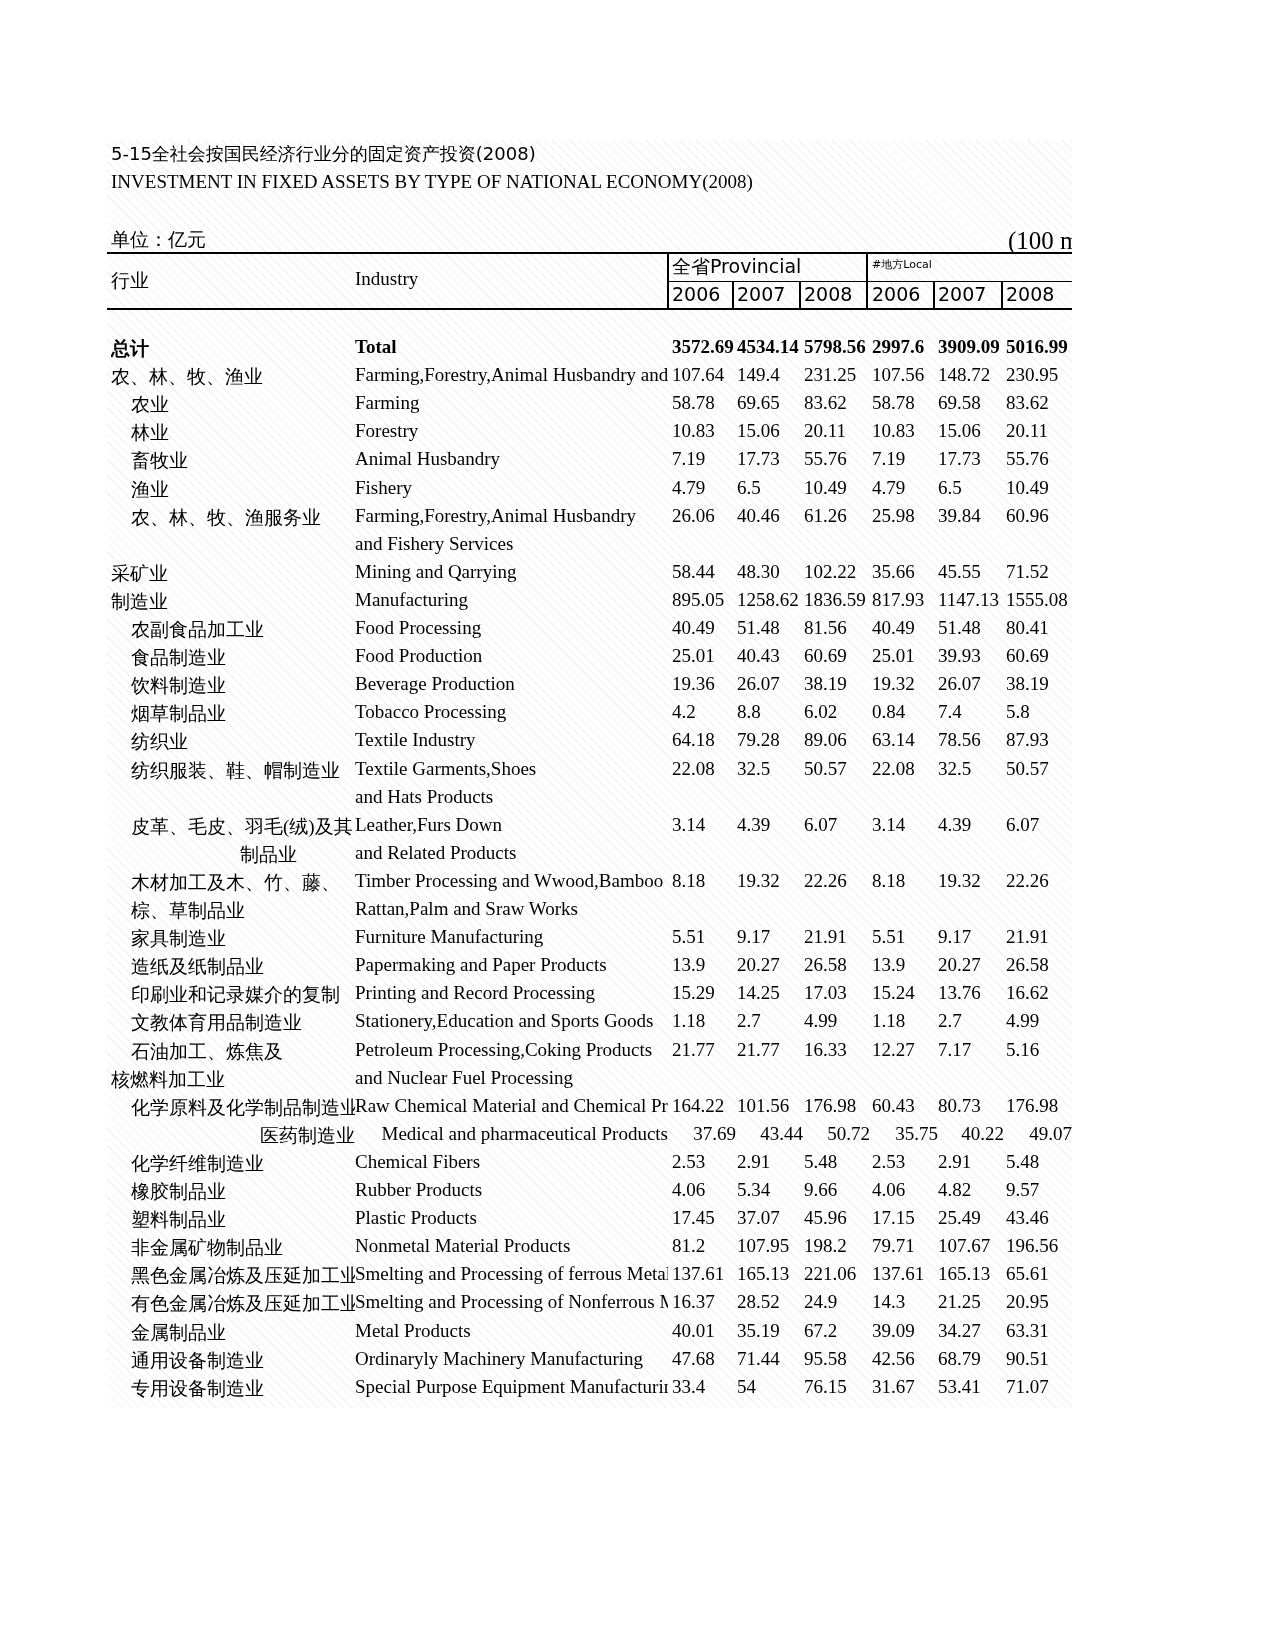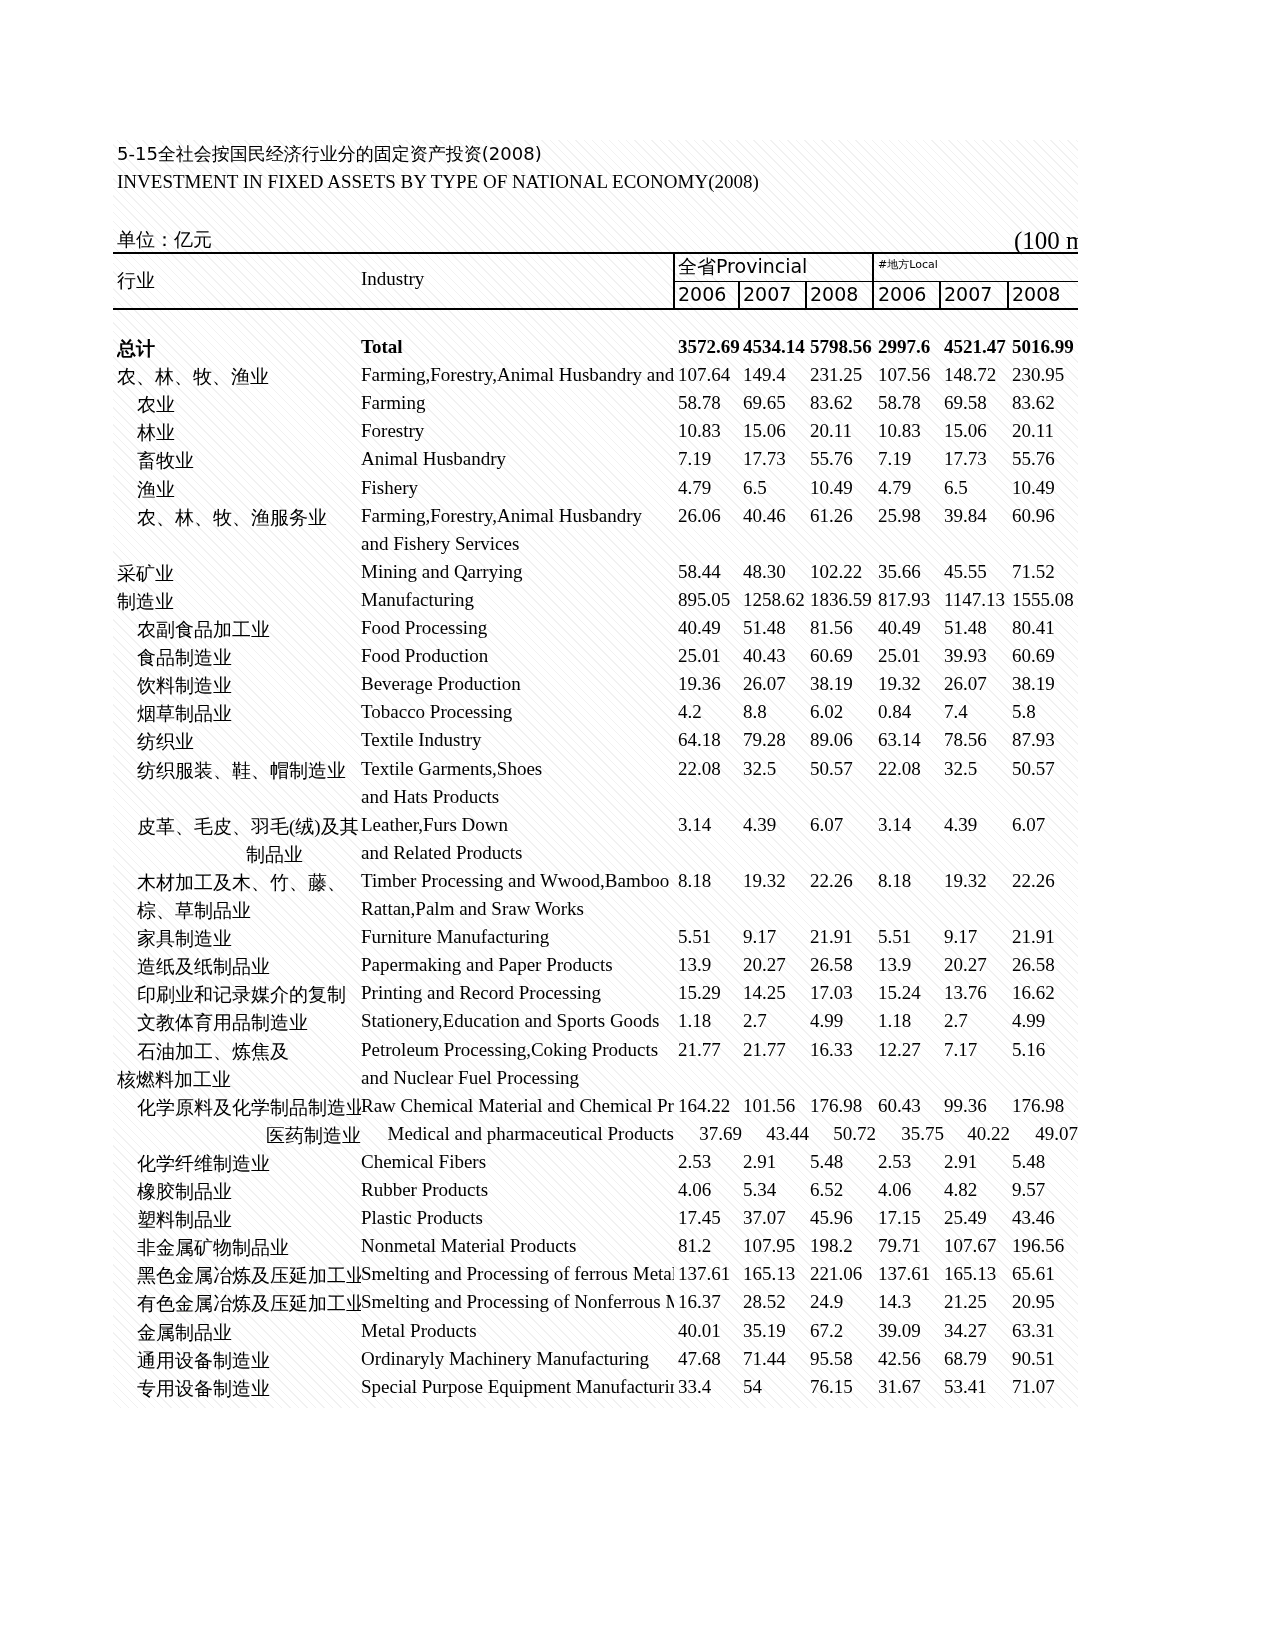--- a/index.html
+++ b/index.html
@@ -1,18 +1,18 @@
 <!DOCTYPE html>
 <html><head>
 <meta charset="utf-8">
 <style>
   html, body { margin: 0; padding: 0; background: #ffffff; }
   body { width: 1275px; height: 1650px; position: relative; overflow: hidden; }
   .sheet {
-    position: absolute; left: 113px; top: 140px; width: 965px; height: 1268px;
+    position: absolute; left: 107px; top: 140px; width: 965px; height: 1268px;
     background-color: #ffffff;
     background-image: repeating-linear-gradient(45deg, rgba(0,0,0,0) 0px, rgba(0,0,0,0) 5px, rgba(150,150,150,0.13) 5px, rgba(150,150,150,0.13) 6px);
     overflow: hidden;
   }
   .title-cn { position: absolute; left: 4px; top: 2px; font-family: "DejaVu Sans", sans-serif; font-size: 18px; color: #000; white-space: nowrap; }
   .title-en { position: absolute; left: 4px; top: 31px; font-family: "Liberation Serif", serif; font-size: 19px; color: #000; white-space: nowrap; }
   .unit-cn { position: absolute; left: 4px; top: 87px; font-family: "Liberation Serif", serif; font-size: 19px; color: #000; white-space: nowrap; }
   .unit-en { position: absolute; left: 901px; top: 87px; font-family: "Liberation Serif", serif; font-size: 25px; color: #000; white-space: nowrap; }
   .hline { position: absolute; left: 0; width: 965px; background: #000; }
   .vline { position: absolute; width: 2px; background: #000; }
@@ -65,21 +65,21 @@
   <div class="yr" style="left:899px;">2008</div>
 
   <div id="rows">
       <div class="row bold" style="top: 196px;">
         <div class="cn">总计</div>
         <div class="en">Total</div>
         <div class="v c0">3572.69</div>
         <div class="v c1">4534.14</div>
         <div class="v c2">5798.56</div>
         <div class="v c3">2997.6</div>
-        <div class="v c4">4521.47</div>
+        <div class="v c4">3909.09</div>
         <div class="v c5">5016.99</div>
       </div>
       <div class="row" style="top: 224.1px;">
         <div class="cn">农、林、牧、渔业</div>
         <div class="en">Farming,Forestry,Animal Husbandry and Fishery</div>
         <div class="v c0">107.64</div>
         <div class="v c1">149.4</div>
         <div class="v c2">231.25</div>
         <div class="v c3">107.56</div>
         <div class="v c4">148.72</div>
@@ -335,21 +335,21 @@
         <div class="v c4"></div>
         <div class="v c5"></div>
       </div>
       <div class="row" style="top: 954.7px;">
         <div class="cn ind">化学原料及化学制品制造业</div>
         <div class="en">Raw Chemical Material and Chemical Products</div>
         <div class="v c0">164.22</div>
         <div class="v c1">101.56</div>
         <div class="v c2">176.98</div>
         <div class="v c3">60.43</div>
-        <div class="v c4">99.36</div>
+        <div class="v c4">80.73</div>
         <div class="v c5">176.98</div>
       </div>
       <div class="row" style="top: 982.8px; text-align: right;">
         <div class="cn ind">医药制造业</div>
         <div class="en">Medical and pharmaceutical Products</div>
         <div class="v c0">37.69</div>
         <div class="v c1">43.44</div>
         <div class="v c2">50.72</div>
         <div class="v c3">35.75</div>
         <div class="v c4">40.22</div>
@@ -363,21 +363,21 @@
         <div class="v c2">5.48</div>
         <div class="v c3">2.53</div>
         <div class="v c4">2.91</div>
         <div class="v c5">5.48</div>
       </div>
       <div class="row" style="top: 1039px;">
         <div class="cn ind">橡胶制品业</div>
         <div class="en">Rubber Products</div>
         <div class="v c0">4.06</div>
         <div class="v c1">5.34</div>
-        <div class="v c2">6.52</div>
+        <div class="v c2">9.66</div>
         <div class="v c3">4.06</div>
         <div class="v c4">4.82</div>
         <div class="v c5">9.57</div>
       </div>
       <div class="row" style="top: 1067.1px;">
         <div class="cn ind">塑料制品业</div>
         <div class="en">Plastic Products</div>
         <div class="v c0">17.45</div>
         <div class="v c1">37.07</div>
         <div class="v c2">45.96</div>

